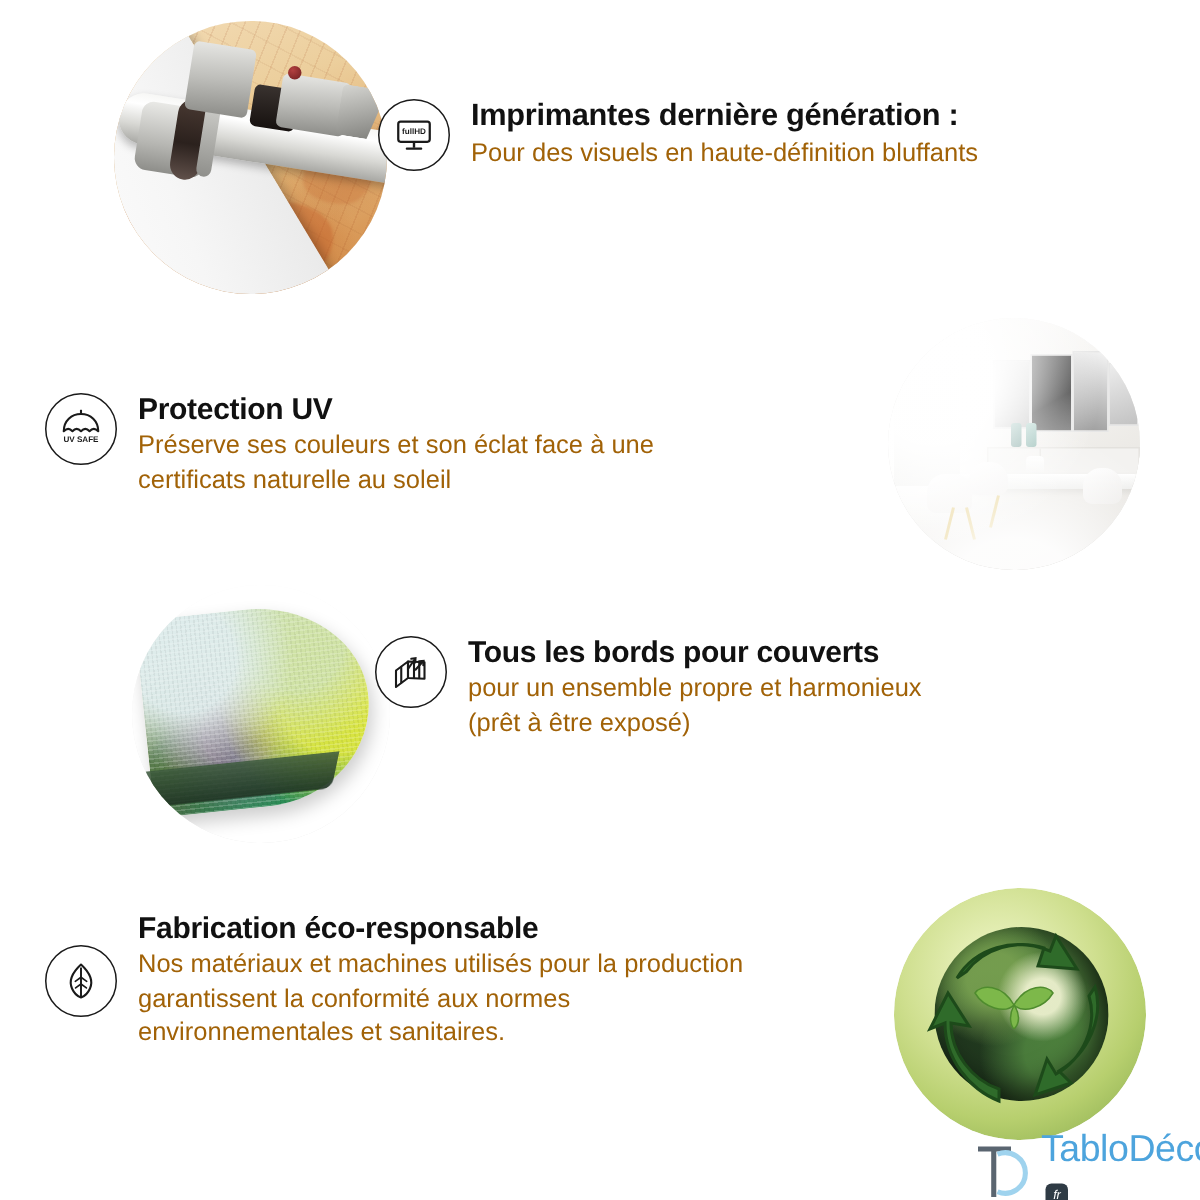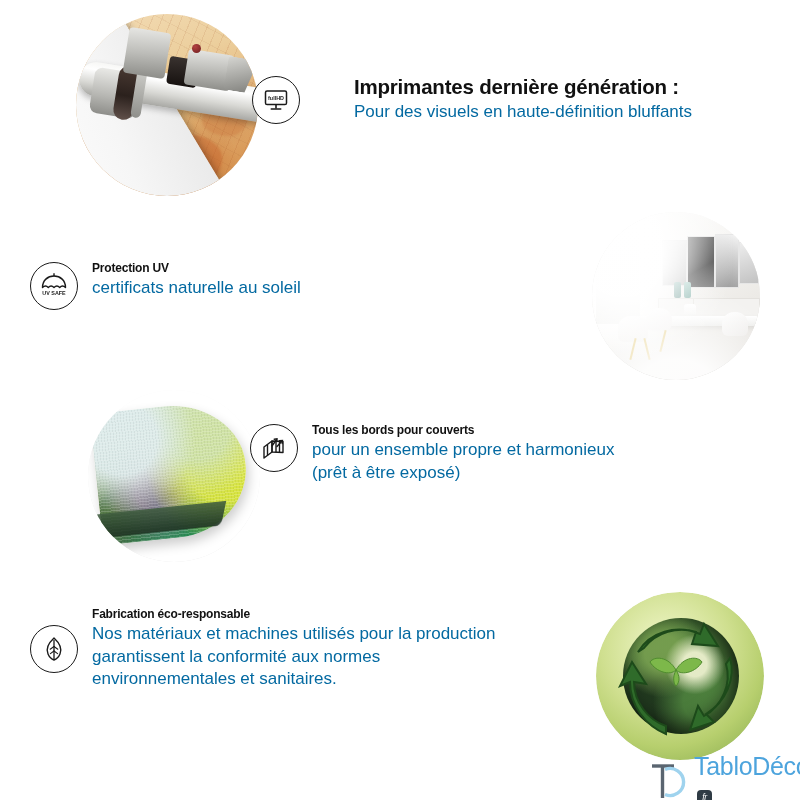--- a/index.html
+++ b/index.html
@@ -235,37 +235,37 @@
   .f-icon {
     flex: 0 0 auto;
     width: 46px; height: 46px;
     border: 1.6px solid #1a1a1a;
     border-radius: 50%;
     display: flex; align-items: center; justify-content: center;
     background: #ffffff;
   }
   .f-text { margin-left: 14px; }
   .f-title {
-    font-size: 12px;
+    font-size: 20px;
     font-weight: bold;
     color: #111111;
     letter-spacing: -0.2px;
     line-height: 1.12;
     margin: 0 0 2px 0;
     white-space: nowrap;
   }
   .f-desc {
     font-size: 17px;
-    color: #0369a1;
+    color: #a16207;
     line-height: 1.32;
     margin: 0;
   }
   .f-desc span { display: block; white-space: nowrap; }
 
-  #feature-print { left: 252px; top: 76px; gap: 40px; }
+  #feature-print { left: 252px; top: 66px; }
   #feature-print .f-title { font-size: 20.5px; }
   #feature-uv { left: 30px; top: 262px; }
   #feature-edges { left: 250px; top: 424px; }
   #feature-eco { left: 30px; top: 608px; align-items: center; }
 
   
   #brand-logo {
     position: absolute; left: 648px; top: 752px;
     display: flex; align-items: center;
   }
@@ -390,20 +390,21 @@
         <path d="M4.5 17.5 C4.5 10.5 9.6 6 16 6 C22.4 6 27.5 10.5 27.5 17.5
                  C25.4 15.4 23.6 15.4 21.7 17.5 C19.8 15.4 18 15.4 16 17.5
                  C14 15.4 12.2 15.4 10.3 17.5 C8.4 15.4 6.6 15.4 4.5 17.5 Z" fill="none" stroke="#1a1a1a" stroke-width="1.4" stroke-linejoin="round"></path>
         <line x1="16" y1="3.2" x2="16" y2="6.2" stroke="#1a1a1a" stroke-width="1.4"></line>
         <text x="16" y="24.6" text-anchor="middle" font-family="Liberation Sans, sans-serif" font-size="5.4" font-weight="bold" fill="#1a1a1a">UV SAFE</text>
       </svg>
     </div>
     <div class="f-text">
       <p class="f-title">Protection UV</p>
       <p class="f-desc">
+        <span>Préserve ses couleurs et son éclat face à une</span>
         <span>certificats naturelle au soleil</span>
       </p>
     </div>
   </div>
 
   <div class="feature" id="feature-edges">
     <div class="f-icon">
       <svg width="30" height="30" viewBox="0 0 30 30">
         <g fill="none" stroke="#1a1a1a" stroke-width="1.4" stroke-linejoin="round">
           <path d="M5 14 L13 8 L13 19 L5 25 Z"></path>

